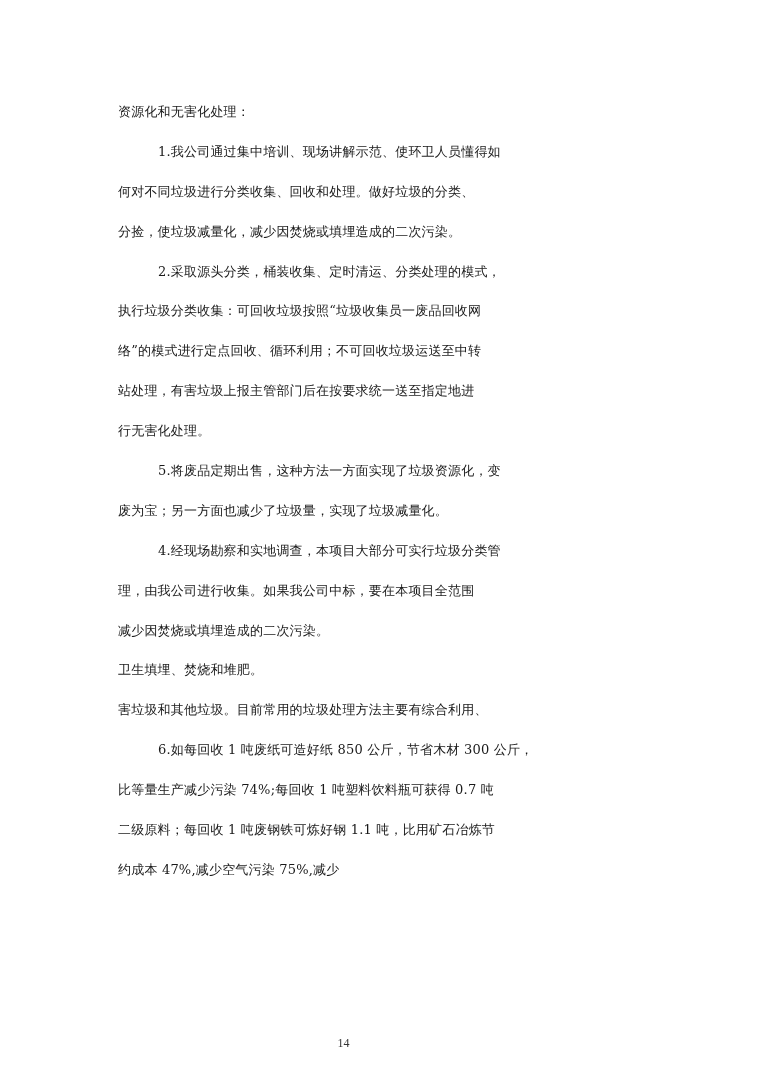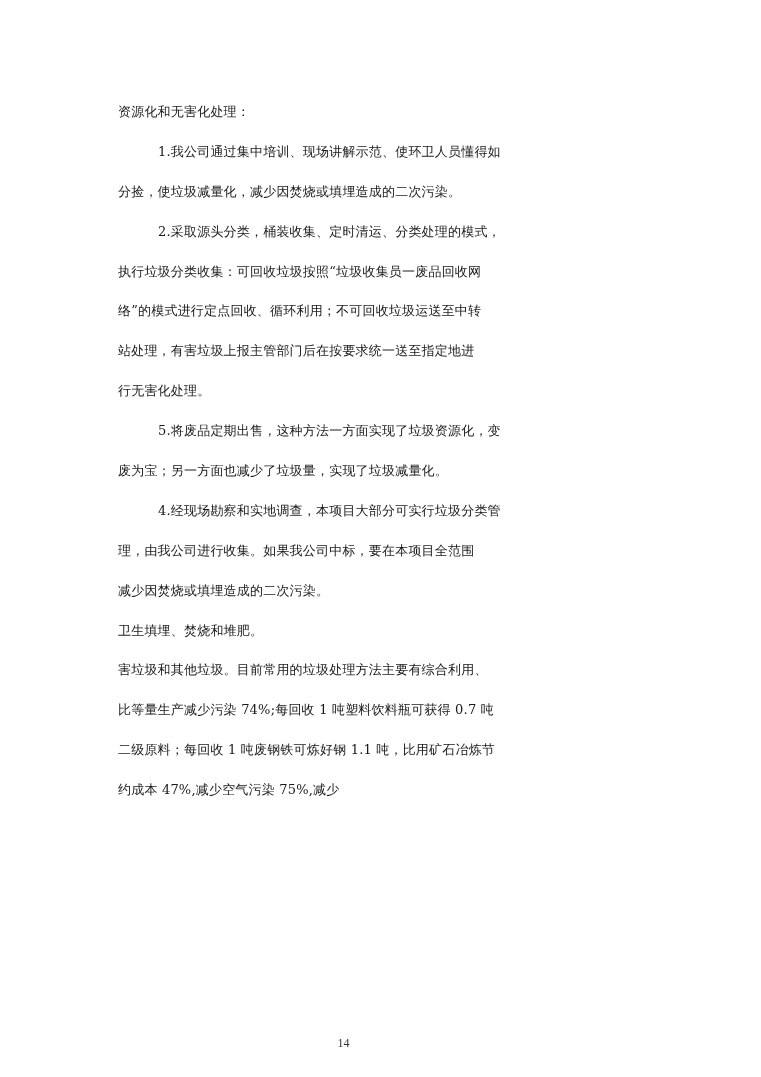--- a/index.html
+++ b/index.html
@@ -29,31 +29,33 @@
       font-size: 12px; color: #333;
     }
   </style>
 </head>
 <body>
 
 <div class="page">
   <div class="body-text">
     <span class="line">资源化和无害化处理：</span>
     <span class="line indent">1.我公司通过集中培训、现场讲解示范、使环卫人员懂得如</span>
+    <span class="line">何对不同垃圾进行分类收集、回收和处理。做好垃圾的分类、</span>
     <span class="line">分捡，使垃圾减量化，减少因焚烧或填埋造成的二次污染。</span>
     <span class="line indent">2.采取源头分类，桶装收集、定时清运、分类处理的模式，</span>
     <span class="line">执行垃圾分类收集：可回收垃圾按照“垃圾收集员一废品回收网</span>
     <span class="line">络”的模式进行定点回收、循环利用；不可回收垃圾运送至中转</span>
     <span class="line">站处理，有害垃圾上报主管部门后在按要求统一送至指定地进</span>
     <span class="line">行无害化处理。</span>
     <span class="line indent">5.将废品定期出售，这种方法一方面实现了垃圾资源化，变</span>
     <span class="line">废为宝；另一方面也减少了垃圾量，实现了垃圾减量化。</span>
     <span class="line indent">4.经现场勘察和实地调查，本项目大部分可实行垃圾分类管</span>
     <span class="line">理，由我公司进行收集。如果我公司中标，要在本项目全范围</span>
     <span class="line">减少因焚烧或填埋造成的二次污染。</span>
     <span class="line">卫生填埋、焚烧和堆肥。</span>
     <span class="line">害垃圾和其他垃圾。目前常用的垃圾处理方法主要有综合利用、</span>
+    <span class="line indent">6.如每回收 1 吨废纸可造好纸 850 公斤，节省木材 300 公斤，</span>
     <span class="line">比等量生产减少污染 74%;每回收 1 吨塑料饮料瓶可获得 0.7 吨</span>
     <span class="line">二级原料；每回收 1 吨废钢铁可炼好钢 1.1 吨，比用矿石冶炼节</span>
     <span class="line">约成本 47%,减少空气污染 75%,减少</span>
   </div>
   <div class="page-number">14</div>
 </div>
 
 </body></html>

